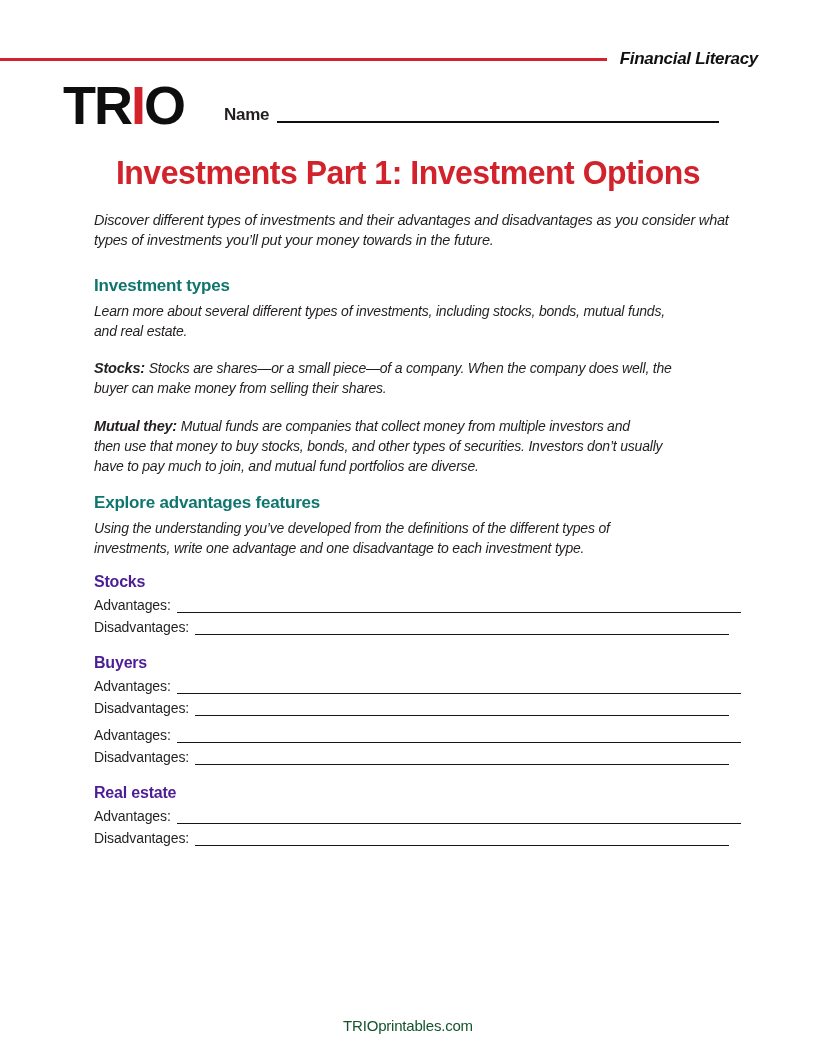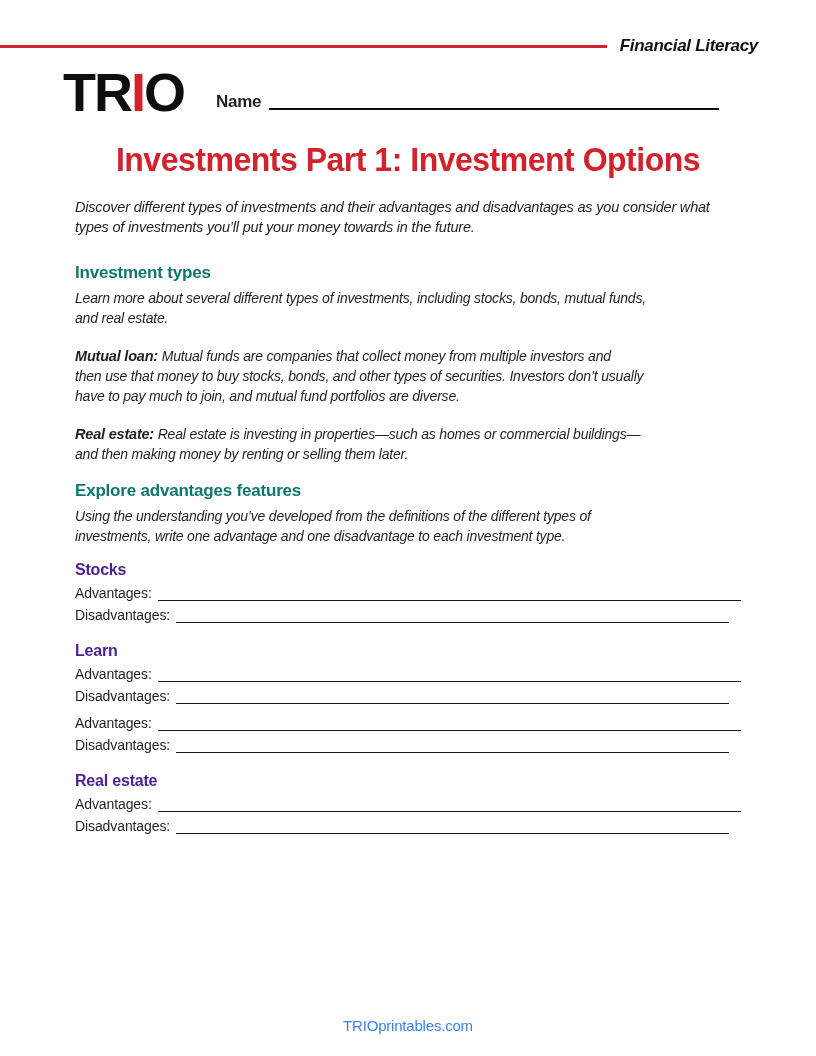--- a/index.html
+++ b/index.html
@@ -3,42 +3,42 @@
 <meta charset="utf-8">
 <style>
   * { margin:0; padding:0; box-sizing:border-box; }
   html,body { background:#ffffff; }
   body {
     width:816px; height:1056px; position:relative; overflow:hidden;
     font-family:"Liberation Sans", sans-serif; color:#231f20;
   }
 
   
-  .rule-row { margin-top:36px; display:flex; align-items:center; }
+  .rule-row { margin-top:49px; display:flex; align-items:center; }
   .rule-line { flex:1; height:3px; background:#d2232c; }
   .rule-label {
     margin-left:13px; padding-right:58px;
     font-size:17px; font-weight:bold; font-style:italic; letter-spacing:-0.3px; color:#111;
   }
 
   
   .logo-row { margin-top:14px; padding-left:63px; padding-right:97px; display:flex; align-items:flex-end; }
   .logo { font-size:54px; line-height:44px; font-weight:bold; letter-spacing:-2px; color:#0e0e0e; white-space:nowrap; }
   .logo .red-i { color:#d2232c; }
-  .name-label { margin-left:32px; font-size:17px; font-weight:bold; letter-spacing:-0.3px; line-height:20px; margin-bottom:2px;text-align:center; }
+  .name-label { margin-left:40px; font-size:17px; font-weight:bold; letter-spacing:-0.3px; line-height:20px; margin-bottom:2px;text-align:center; }
   .name-line { flex:1; margin-left:8px; margin-bottom:4px; border-bottom:2px solid #0e0e0e; height:20px; }
 
   
   h1.title {
     margin-top:26px; text-align:center;
     font-size:34px; line-height:38px; font-weight:bold; letter-spacing:-0.5px;
     color:#d2232c; transform:scaleX(0.94);
   }
 
-  .content { padding:0 75px; }
+  .content { padding:0 75px;margin-left:19px; }
   p, .h2, .h3 { white-space:pre-line; }
   p { font-size:14px; line-height:20px; letter-spacing:-0.2px;font-style:italic; }
   .intro { margin-top:19px; font-style:italic; font-size:14.5px; }
   .h2 { font-size:17px; line-height:19px; font-weight:bold; letter-spacing:-0.2px; color:#0f766e; }
   .h2.first { margin-top:26px; }
   .h2.second { margin-top:17px; }
   .after-h2 { margin-top:6px; }
   .def { margin-top:17px; }
   .def.sp { margin-top:18px; }
   .def b { font-size:14.5px; letter-spacing:-0.2px; }
@@ -46,21 +46,21 @@
   
   .h3 { font-size:16px; line-height:18px; font-weight:bold; letter-spacing:-0.2px; color:#4c1d95; margin-top:15px; }
   .ws-block .h3 { margin-top:14px; }
   .ws-block.first .h3 { margin-top:15px; }
   .write-row { display:flex; align-items:flex-start; height:22px; margin-top:5px; }
   .write-row + .write-row { margin-top:0; }
   .write-label { font-size:14px; letter-spacing:-0.1px; line-height:18px; }
   .write-line { flex:1; margin-left:6px; border-bottom:1.6px solid #161618; height:17px; }
   .write-row.disadv .write-line { margin-right:12px; }
 
-  .footer { position:absolute; left:0; bottom:22px; width:100%; text-align:center; font-size:15px; letter-spacing:-0.2px; color:#3b82f6; }
+  .footer { position:absolute; left:0; bottom:22px; width:100%; text-align:center; font-size:15px; letter-spacing:-0.2px; color:#14532d; }
 </style>
 </head>
 <body>
 
 <div class="rule-row">
   <div class="rule-line"></div>
   <div class="rule-label">Financial Literacy</div>
 </div>
 
 <div class="logo-row">
@@ -73,44 +73,44 @@
 
 <div class="content">
 
   <p class="intro">Discover different types of investments and their advantages and disadvantages as you consider what
 types of investments you’ll put your money towards in the future.</p>
 
   <div class="h2 first">Investment types</div>
   <p class="after-h2">Learn more about several different types of investments, including stocks, bonds, mutual funds,
 and real estate.</p>
 
-  <p class="def sp"><b>Mutual loan:</b> <span>Mutual funds are companies that collect money from multiple investors and
+  <p class="def"><b>Stocks:</b> <span>Stocks are shares—or a small piece—of a company. When the company does well, the
+buyer can make money from selling their shares.</span></p>
+  <p class="def sp"><b>Mutual they:</b> <span>Mutual funds are companies that collect money from multiple investors and
 then use that money to buy stocks, bonds, and other types of securities. Investors don’t usually
 have to pay much to join, and mutual fund portfolios are diverse.</span></p>
-  <p class="def sp"><b>Real estate:</b> <span>Real estate is investing in properties—such as homes or commercial buildings—
-and then making money by renting or selling them later.</span></p>
 
   <div class="h2 second">Explore advantages features</div>
   <p class="after-h2">Using the understanding you’ve developed from the definitions of the different types of
 investments, write one advantage and one disadvantage to each investment type.</p>
 
   <div class="ws-block first">
     <div class="h3">Stocks</div>
     <div class="write-row">
       <span class="write-label">Advantages:</span>
       <span class="write-line"></span>
     </div>
     <div class="write-row disadv">
       <span class="write-label">Disadvantages:</span>
       <span class="write-line"></span>
     </div>
   </div>
 
   <div class="ws-block">
-    <div class="h3">Learn</div>
+    <div class="h3">Buyers</div>
     <div class="write-row">
       <span class="write-label">Advantages:</span>
       <span class="write-line"></span>
     </div>
     <div class="write-row disadv">
       <span class="write-label">Disadvantages:</span>
       <span class="write-line"></span>
     </div>
   </div>
 

